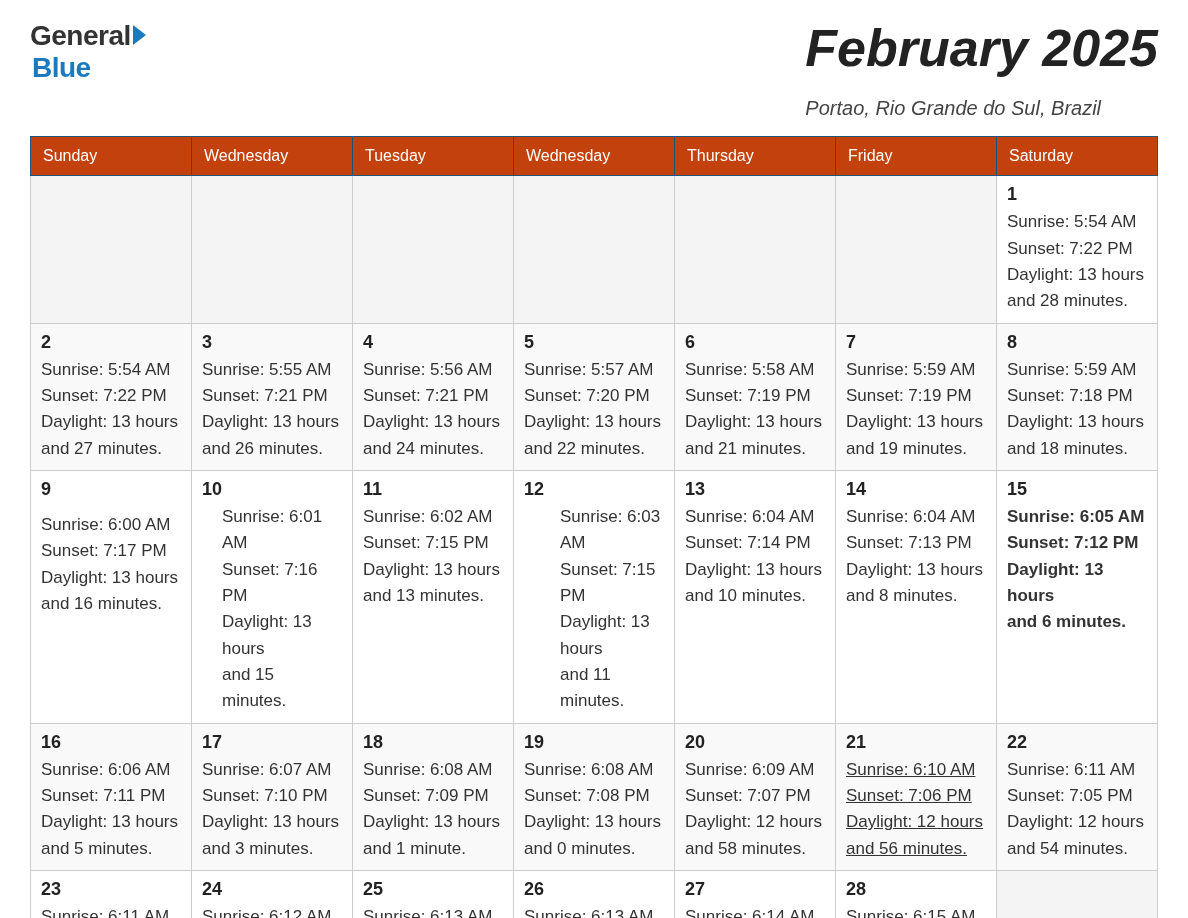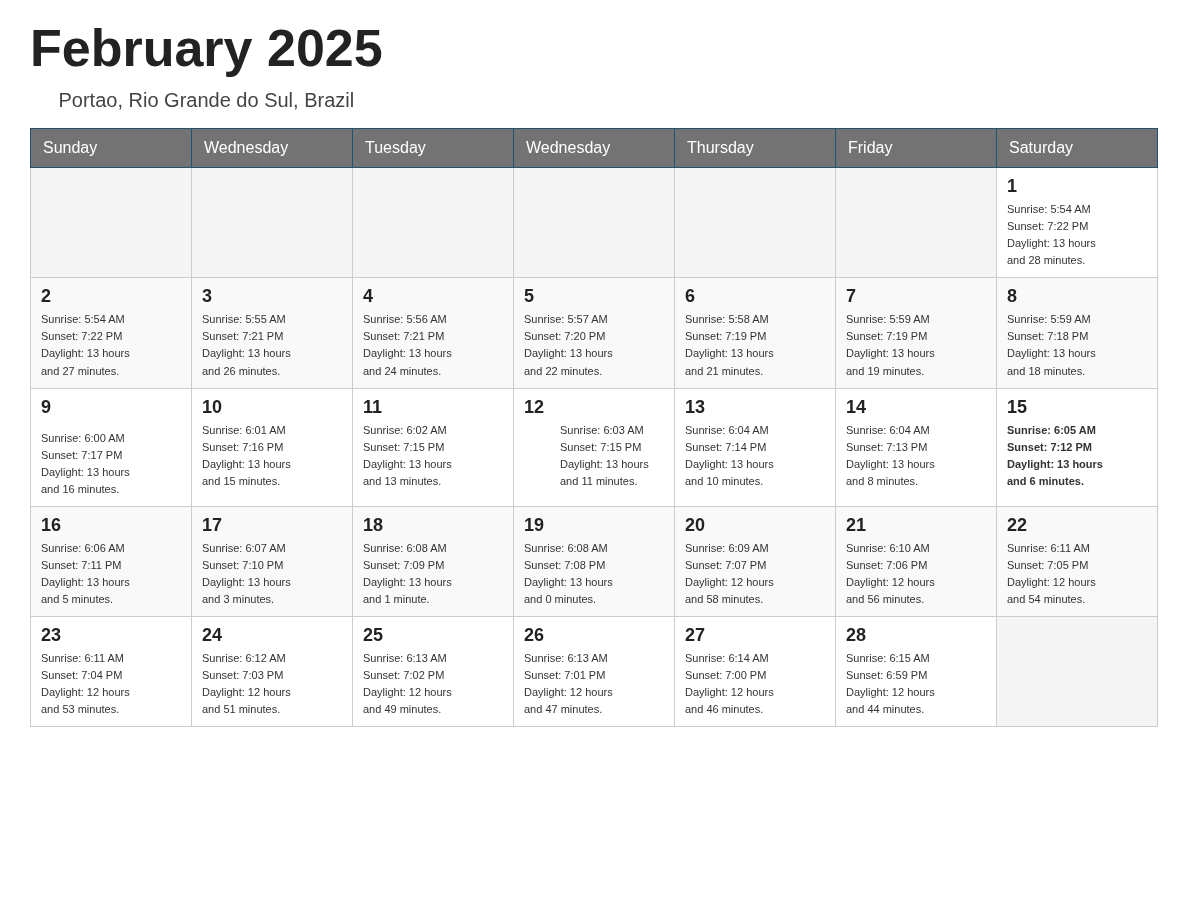--- a/index.html
+++ b/index.html
@@ -10,40 +10,41 @@
       width: 1188px;
       min-height: 918px;
     }
     .header {
       display: flex;
       justify-content: space-between;
       align-items: flex-start;
       margin-bottom: 16px;
     }
     .title-section {
-      text-align: center;
+      text-align: left;
+      font-style: italic;
     }
     .month-title {
       font-size: 52px;
       font-weight: bold;
       color: #222;
       line-height: 1.1;
     }
     .location-subtitle {
       font-size: 20px;
       color: #444;
-      margin-top: 12px;
+      margin-top: 20px;
     }
     .calendar-table {
       width: 100%;
       border-collapse: collapse;
       border: 1px solid #aaa;
     }
     .calendar-table th {
-      background-color: #737373;
+      background-color: #c2410c;
       color: #fff;
       text-align: left;
       padding: 10px 12px;
       font-size: 16px;
       font-weight: normal;
       border: 1px solid #1e5276;
     }
     .calendar-table td {
       border: 1px solid #ccc;
       vertical-align: top;
@@ -58,21 +59,21 @@
       background: #f9f9f9;
     }
     .day-number {
       font-size: 18px;
       font-weight: bold;
       color: #222;
       margin-bottom: 4px;
       display: block;
     }
     .day-info {
-      font-size: 11px;
+      font-size: 17px;
       color: #333;
       line-height: 1.55;
     }
     .empty-cell {
       background: #f4f4f4 !important;
     }
     .week-row td {
       height: 110px;
     }
     .logo-wrapper {
@@ -97,20 +98,29 @@
       border-top: 10px solid transparent;
       border-bottom: 10px solid transparent;
       margin-left: 2px;
       margin-top: -2px;
     }
   </style>
 </head>
 <body>
 
 <div class="header">
+  <div class="logo-wrapper">
+    <div class="logo-line1">
+      <span style="font-size:28px;font-weight:bold;color:#333;letter-spacing:-0.5px;">General</span>
+      <span class="triangle-icon"></span>
+    </div>
+    <div class="logo-line2">
+      <span style="font-size:28px;font-weight:bold;color:#1a7abf;letter-spacing:-0.5px;">Blue</span>
+    </div>
+  </div>
   <div class="title-section">
     <div class="month-title">February 2025</div>
     <div class="location-subtitle">Portao, Rio Grande do Sul, Brazil</div>
   </div>
 </div>
 
 <table class="calendar-table">
   <thead>
     <tr>
     <th>Sunday</th>
@@ -192,21 +202,21 @@
       <tr class="week-row">
         <td>
           <span class="day-number">9</span>
           <div class="day-info" style="white-space: pre-line; margin-top: 12px;">Sunrise: 6:00 AM
 Sunset: 7:17 PM
 Daylight: 13 hours
 and 16 minutes.</div>
         </td>
         <td>
           <span class="day-number">10</span>
-          <div class="day-info" style="white-space: pre-line;">Sunrise: 6:01 AM
+          <div class="day-info" style="white-space: pre-line; margin-left: 20px;">Sunrise: 6:01 AM
 Sunset: 7:16 PM
 Daylight: 13 hours
 and 15 minutes.</div>
         </td>
         <td>
           <span class="day-number">11</span>
           <div class="day-info" style="white-space: pre-line;">Sunrise: 6:02 AM
 Sunset: 7:15 PM
 Daylight: 13 hours
 and 13 minutes.</div>
@@ -271,21 +281,21 @@
         </td>
         <td>
           <span class="day-number">20</span>
           <div class="day-info" style="white-space: pre-line;">Sunrise: 6:09 AM
 Sunset: 7:07 PM
 Daylight: 12 hours
 and 58 minutes.</div>
         </td>
         <td>
           <span class="day-number">21</span>
-          <div class="day-info" style="white-space: pre-line;">Sunrise: 6:10 AM
+          <div class="day-info" style="white-space: pre-line; text-decoration: underline;">Sunrise: 6:10 AM
 Sunset: 7:06 PM
 Daylight: 12 hours
 and 56 minutes.</div>
         </td>
         <td>
           <span class="day-number">22</span>
           <div class="day-info" style="white-space: pre-line;">Sunrise: 6:11 AM
 Sunset: 7:05 PM
 Daylight: 12 hours
 and 54 minutes.</div>

